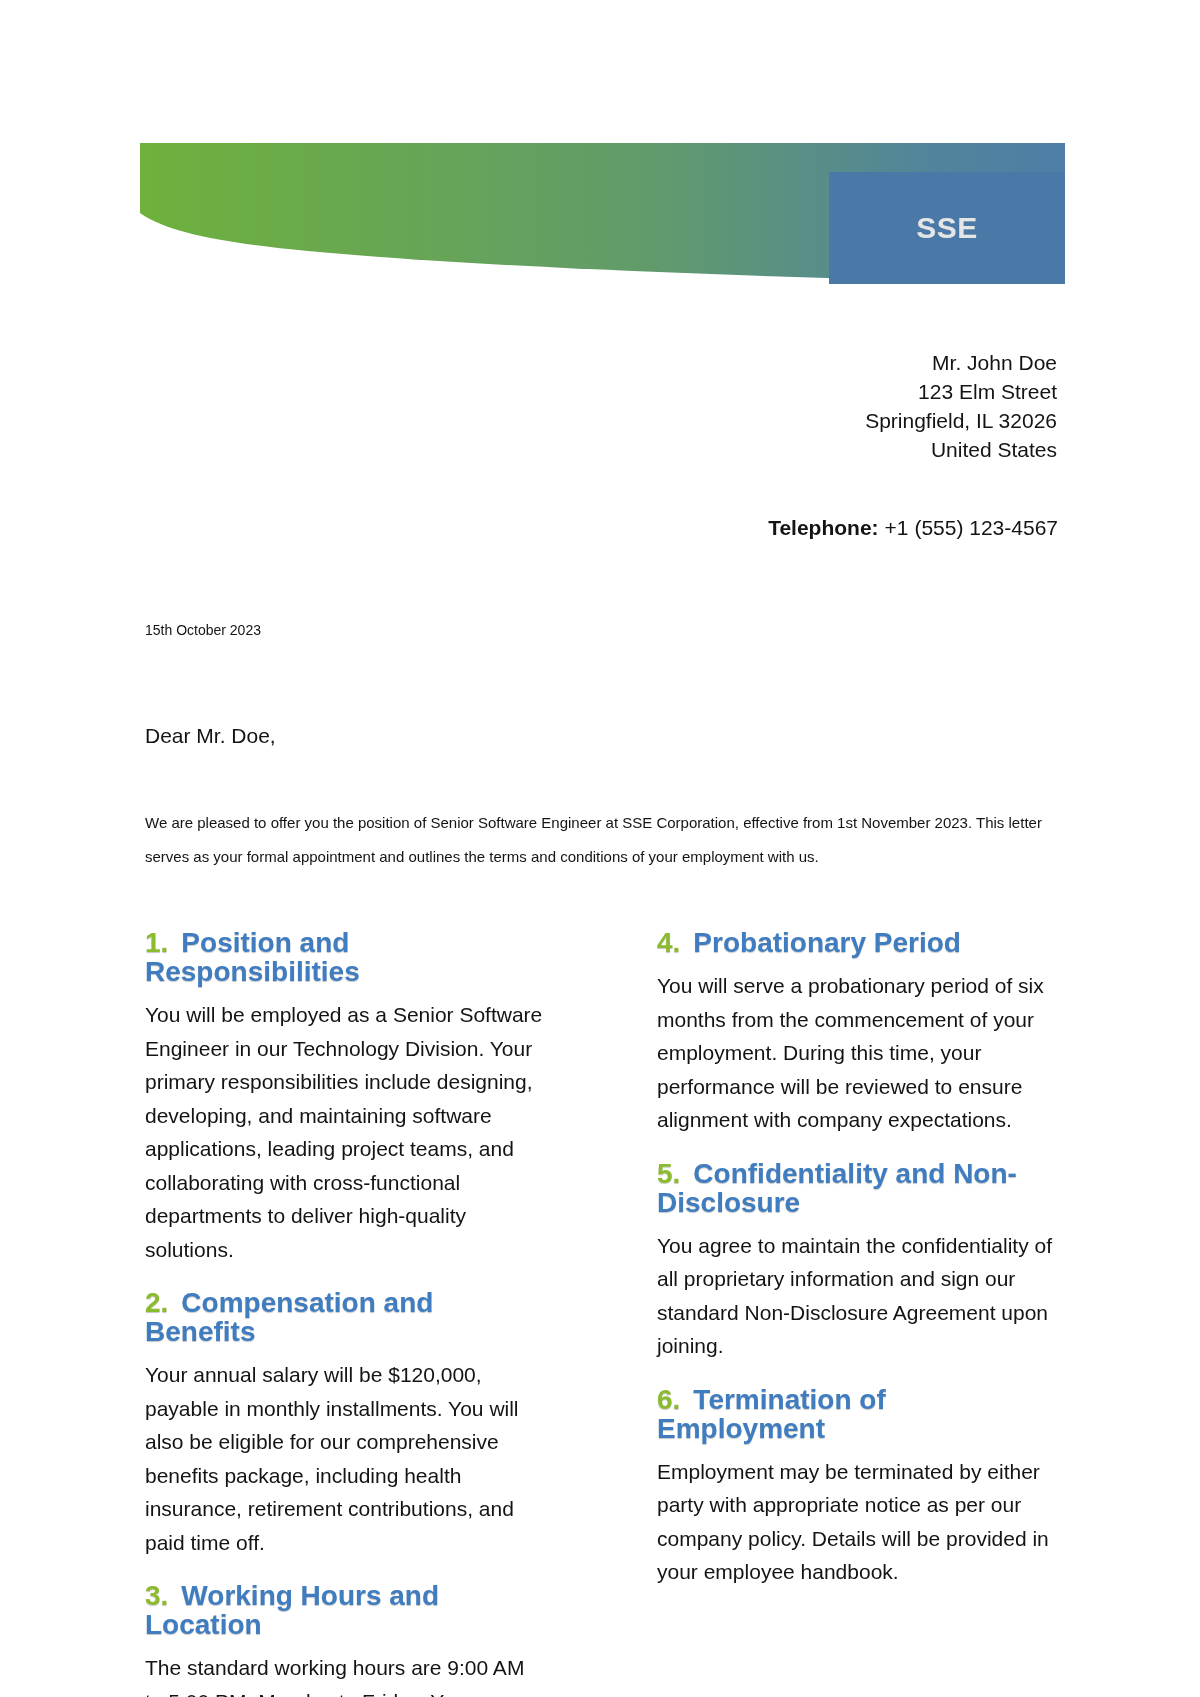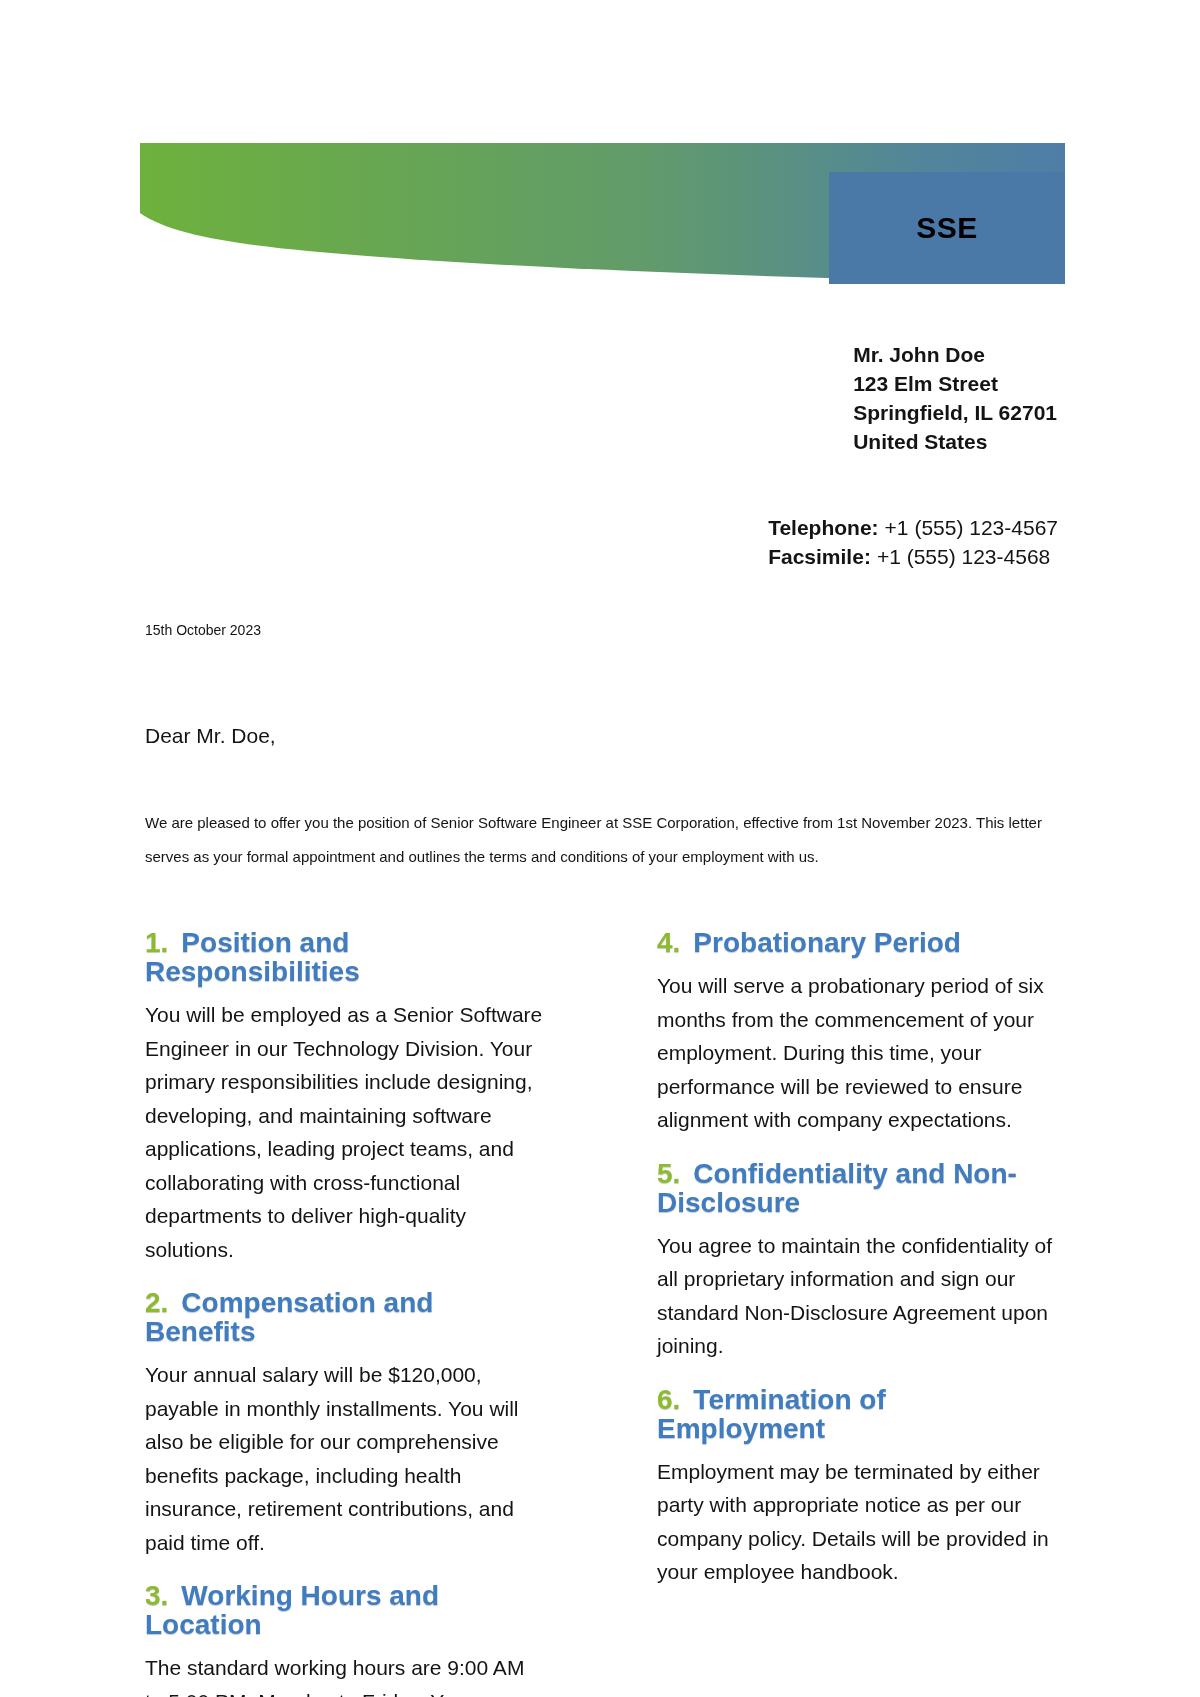--- a/index.html
+++ b/index.html
@@ -31,34 +31,33 @@
     left: 829px;
     top: 172px;
     width: 236px;
     height: 112px;
     background: #4a79a8;
     display: flex;
     align-items: center;
     justify-content: center;
   }
   .logo-text {
-    color: #000000;
+    color: #e5e5e5;
     font-weight: bold;
     font-size: 30px;
     letter-spacing: 0.5px;
   }
   
   .addr {
     position: absolute;
-    top: 340px;
+    top: 348px;
     right: 143px;
-    text-align: left;
+    text-align: right;
     font-size: 21px;
     line-height: 29px;
-    font-weight: bold;
   }
   
   .phones {
     position: absolute;
     top: 513px;
     right: 142px;
     text-align: left;
     font-size: 21px;
     line-height: 29px;
   }
@@ -136,27 +135,26 @@
     <path d="M0 0 H925 V140 C700 137 430 128 240 114 C130 105.5 38 97 0 70 Z" fill="url(#bandGrad)"></path>
   </svg>
 
   <div class="logo-box">
     <span class="logo-text">SSE</span>
   </div>
 
   <div class="addr">
     <div>Mr. John Doe</div>
     <div>123 Elm Street</div>
-    <div>Springfield, IL 62701</div>
+    <div>Springfield, IL 32026</div>
     <div>United States</div>
   </div>
 
   <div class="phones">
     <div><span class="lbl">Telephone:</span><span>+1 (555) 123-4567</span></div>
-    <div><span class="lbl">Facsimile:</span><span>+1 (555) 123-4568</span></div>
   </div>
 
   <div class="date">15th October 2023</div>
 
   <div class="salutation">Dear Mr. Doe,</div>
 
   <p class="intro">We are pleased to offer you the position of Senior Software Engineer at SSE Corporation, effective from 1st November 2023. This letter serves as your formal appointment and outlines the terms and conditions of your employment with us.</p>
 
   <div class="columns">
 

